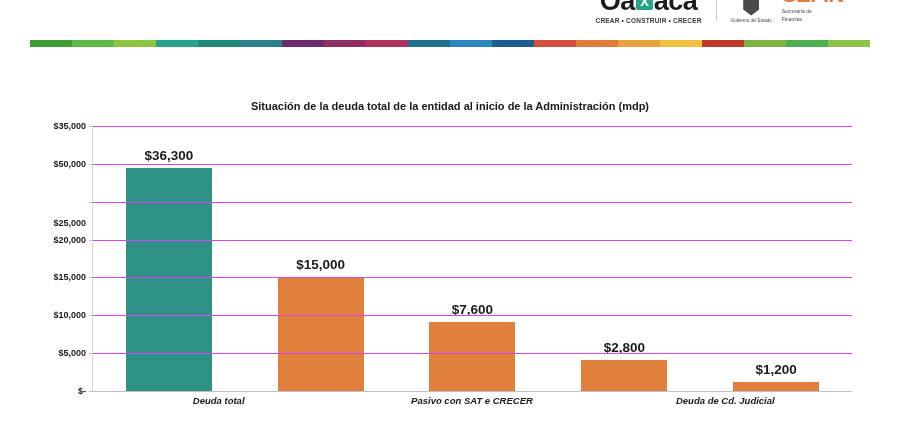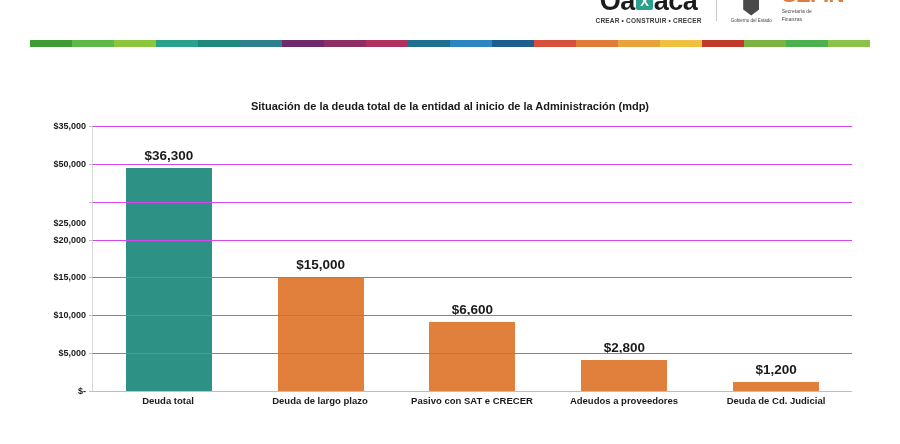--- a/index.html
+++ b/index.html
@@ -194,20 +194,21 @@
     font-weight: bold;
     color: #1a1a1a;
     white-space: nowrap;
   }
   .xlabels {
     position: absolute;
     left: 92px;
     top: 313px;
     width: 760px;
     display: flex;
+    font-style: italic;
   }
   .xlabel {
     flex: 1 1 0;
     text-align: center;
     font-size: 9.5px;
     font-weight: bold;
     color: #1a1a1a;
     white-space: nowrap;
   }
 </style>
@@ -275,21 +276,21 @@
             <div class="bar-value">$36,300</div>
           </div>
         </div>
         <div class="bar-col">
           <div class="bar" style="height: 113.571px; background: rgb(224, 128, 60);">
             <div class="bar-value">$15,000</div>
           </div>
         </div>
         <div class="bar-col">
           <div class="bar" style="height: 68.9px; background: rgb(224, 128, 60);">
-            <div class="bar-value">$6,600</div>
+            <div class="bar-value">$7,600</div>
           </div>
         </div>
         <div class="bar-col">
           <div class="bar" style="height: 31.0429px; background: rgb(224, 128, 60);">
             <div class="bar-value">$2,800</div>
           </div>
         </div>
         <div class="bar-col">
           <div class="bar" style="height: 9.08571px; background: rgb(224, 128, 60);">
             <div class="bar-value">$1,200</div>
@@ -325,18 +326,16 @@
         <div class="tickmark" style="top: 0px;"></div>
       </div>
       <div class="gridline" style="top: 0px;">
         <div class="ytick" style="top: 0px;">$35,000</div>
         <div class="tickmark" style="top: 0px;"></div>
       </div>
     </div>
 
   <div class="xlabels" id="xlabels">
       <div class="xlabel">Deuda total</div>
-      <div class="xlabel">Deuda de largo plazo</div>
       <div class="xlabel">Pasivo con SAT e CRECER</div>
-      <div class="xlabel">Adeudos a proveedores</div>
       <div class="xlabel">Deuda de Cd. Judicial</div>
     </div>
 </div>
 
 </body></html>

